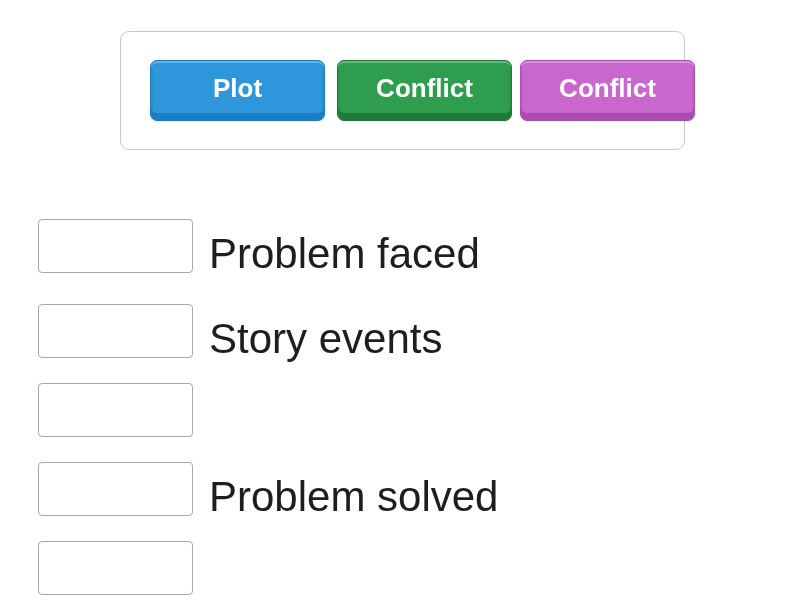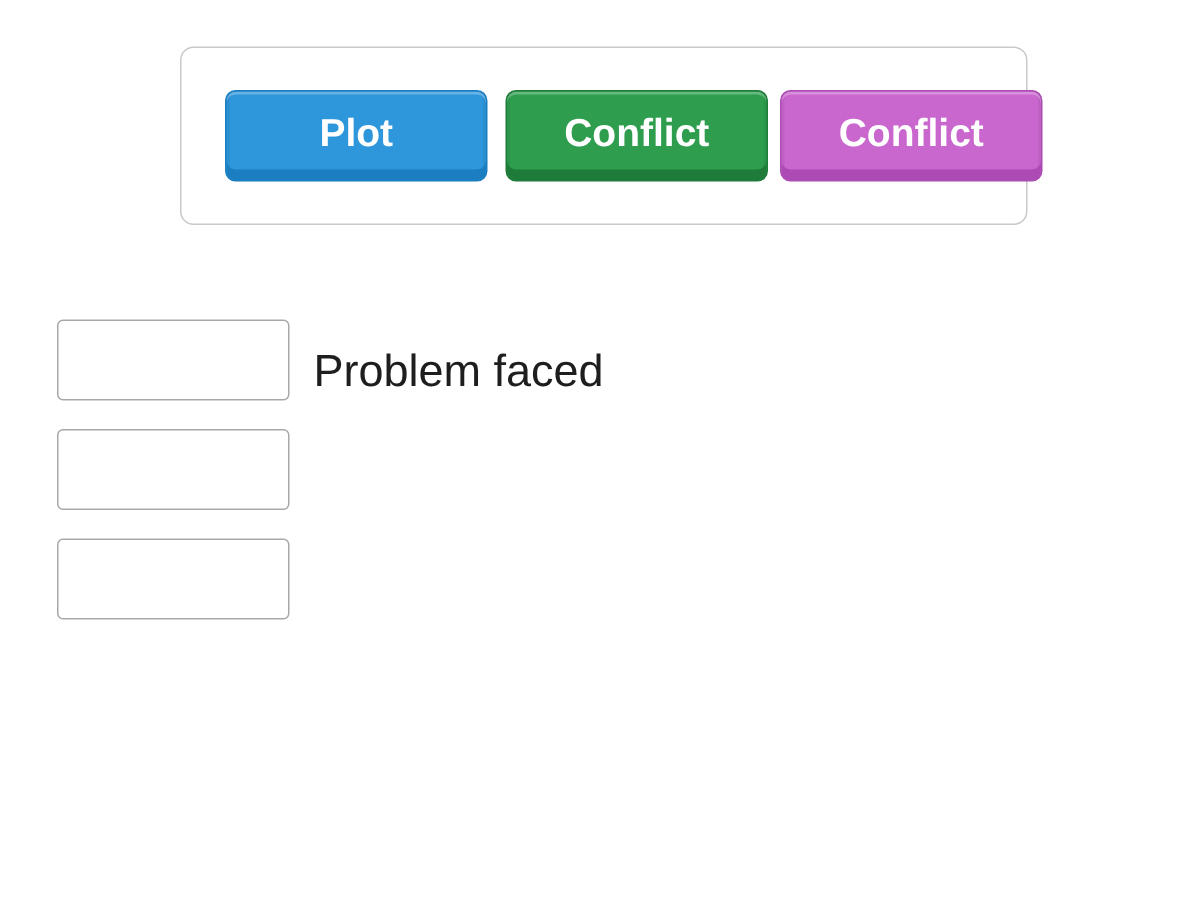--- a/index.html
+++ b/index.html
@@ -40,21 +40,21 @@
   .list{
     position:absolute;left:38px;top:213px;
     display:flex;flex-direction:column;gap:19px;
   }
   .match-row{display:flex;align-items:center;gap:16px;}
   .slot{
     width:155px;height:54px;box-sizing:border-box;background:#fff;
     border:1px solid var(--slot_border);border-radius:4px;
   }
   .def{
-    font-size:30px;color:var(--definition_text);line-height:1;
+    font-size:42px;color:var(--definition_text);line-height:1;
     white-space:nowrap;padding-bottom:4px;margin-top:20px;
   }
 </style>
 </head>
 <body>
 
 <div class="stage">
 
   <div class="tray">
     <div class="tray-row">
@@ -72,19 +72,27 @@
     </div>
   </div>
 
   <div class="list">
     <div class="match-row">
       <div class="slot"></div>
       <div class="def">Problem faced</div>
     </div>
     <div class="match-row">
       <div class="slot"></div>
+      <div class="def">Story events</div>
+    </div>
+    <div class="match-row">
+      <div class="slot"></div>
+    </div>
+    <div class="match-row">
+      <div class="slot"></div>
+      <div class="def">Problem solved</div>
     </div>
     <div class="match-row">
       <div class="slot"></div>
     </div>
   </div>
 
 </div>
 
 </body></html>

